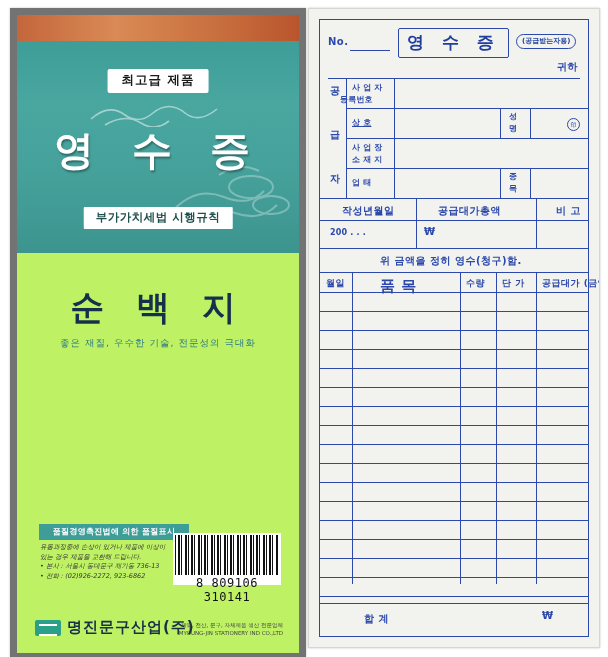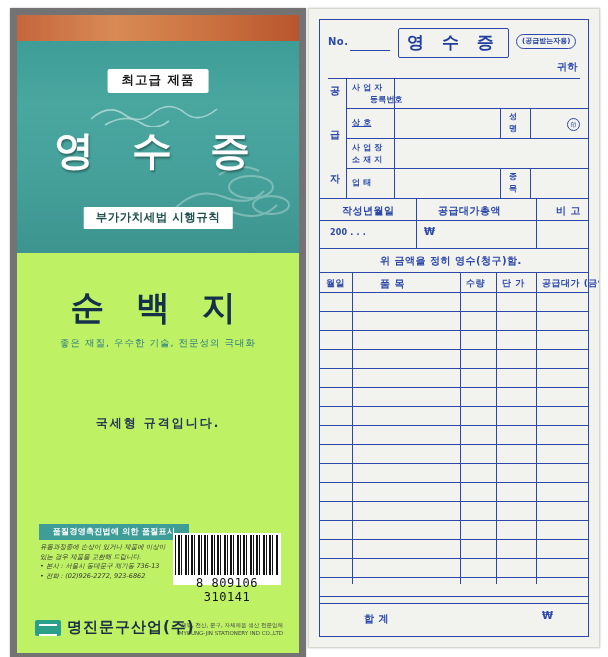--- a/index.html
+++ b/index.html
@@ -325,21 +325,20 @@
           <path d="M22 26 q20 -12 36 -2 q14 9 28 -2"></path>
         </g>
       </svg>
       <div class="cover-title">영 수 증</div>
       <div class="badge-law">부가가치세법 시행규칙</div>
     </div>
 
     <div class="cover-white">
       <div class="paper-name">순 백 지</div>
       <div class="paper-sub">좋은 재질, 우수한 기술, 전문성의 극대화</div>
-      <div class="paper-std">국세형 규격입니다.</div>
     </div>
 
     <div class="teal-note">
       <div class="teal-note-title">품질경영촉진법에 의한 품질표시</div>
       <div class="teal-note-body">
         <div>유통과정중에 손상이 있거나 제품에 이상이</div>
         <div>있는 경우 제품을 교환해 드립니다.</div>
         <div>• 본사 : 서울시 동대문구 제기동 736-13</div>
         <div>• 전화 : (02)926-2272, 923-6862</div>
       </div>
@@ -384,21 +383,21 @@
       <div class="ln lnv" style="left:180px; top:88px; height:30px;"></div>
       <div class="ln lnv" style="left:210px; top:88px; height:30px;"></div>
       <div class="ln lnv" style="left:180px; top:148px; height:30px;"></div>
       <div class="ln lnv" style="left:210px; top:148px; height:30px;"></div>
 
       <div class="tx" style="left:10px; top:64px;">공</div>
       <div class="tx" style="left:10px; top:108px;">급</div>
       <div class="tx" style="left:10px; top:152px;">자</div>
 
       <div class="tx tx-sm" style="left:32px; top:62px;">사 업 자</div>
-      <div class="tx tx-sm" style="left:50px; top:74px;">등록번호</div>
+      <div class="tx tx-sm" style="left:20px; top:74px;">등록번호</div>
       <div class="tx tx-sm" style="left:32px; top:97px;text-decoration:underline;">상   호</div>
       <div class="tx tx-sm" style="left:189px; top:91px;">성</div>
       <div class="tx tx-sm" style="left:189px; top:103px;">명</div>
       <div class="stamp" style="right:8px; top:98px;">印</div>
 
       <div class="tx tx-sm" style="left:32px; top:122px;">사 업 장</div>
       <div class="tx tx-sm" style="left:32px; top:134px;">소 재 지</div>
 
       <div class="tx tx-sm" style="left:32px; top:157px;">업   태</div>
       <div class="tx tx-sm" style="left:189px; top:151px;">종</div>
@@ -414,21 +413,21 @@
       <div class="tx" style="left:236px; top:184px;">비 고</div>
 
       <div class="tx tx-sm" style="left:10px; top:208px;">200    .     .     .</div>
       <div class="tx" style="left:104px; top:206px;">₩</div>
 
       <div class="tx" style="left:60px; top:234px;">위 금액을 정히 영수(청구)함.</div>
       <div class="ln lnh" style="left:0px; top:252px; right:0px;"></div>
 
       <div class="ln lnh" style="left:0px; top:272px; right:0px;"></div>
       <div class="tx" style="left:6px; top:257px; font-size:9px;">월일</div>
-      <div class="tx" style="left:60px; top:257px; font-size:10px;">품        목</div>
+      <div class="tx" style="left:60px; top:257px; font-size:15px;">품        목</div>
       <div class="tx" style="left:146px; top:257px; font-size:9px;">수량</div>
       <div class="tx" style="left:182px; top:257px; font-size:9px;">단 가</div>
       <div class="tx" style="left:222px; top:257px; font-size:9px;">공급대가 (금액)</div>
 
       <div class="ln lnv" style="left:32px; top:252px; bottom:52px;"></div>
       <div class="ln lnv" style="left:140px; top:252px; bottom:52px;"></div>
       <div class="ln lnv" style="left:176px; top:252px; bottom:52px;"></div>
       <div class="ln lnv" style="left:216px; top:252px; bottom:52px;"></div>
 
       <div class="ln lnh" style="left:0; top:291px; right:0;"></div>

